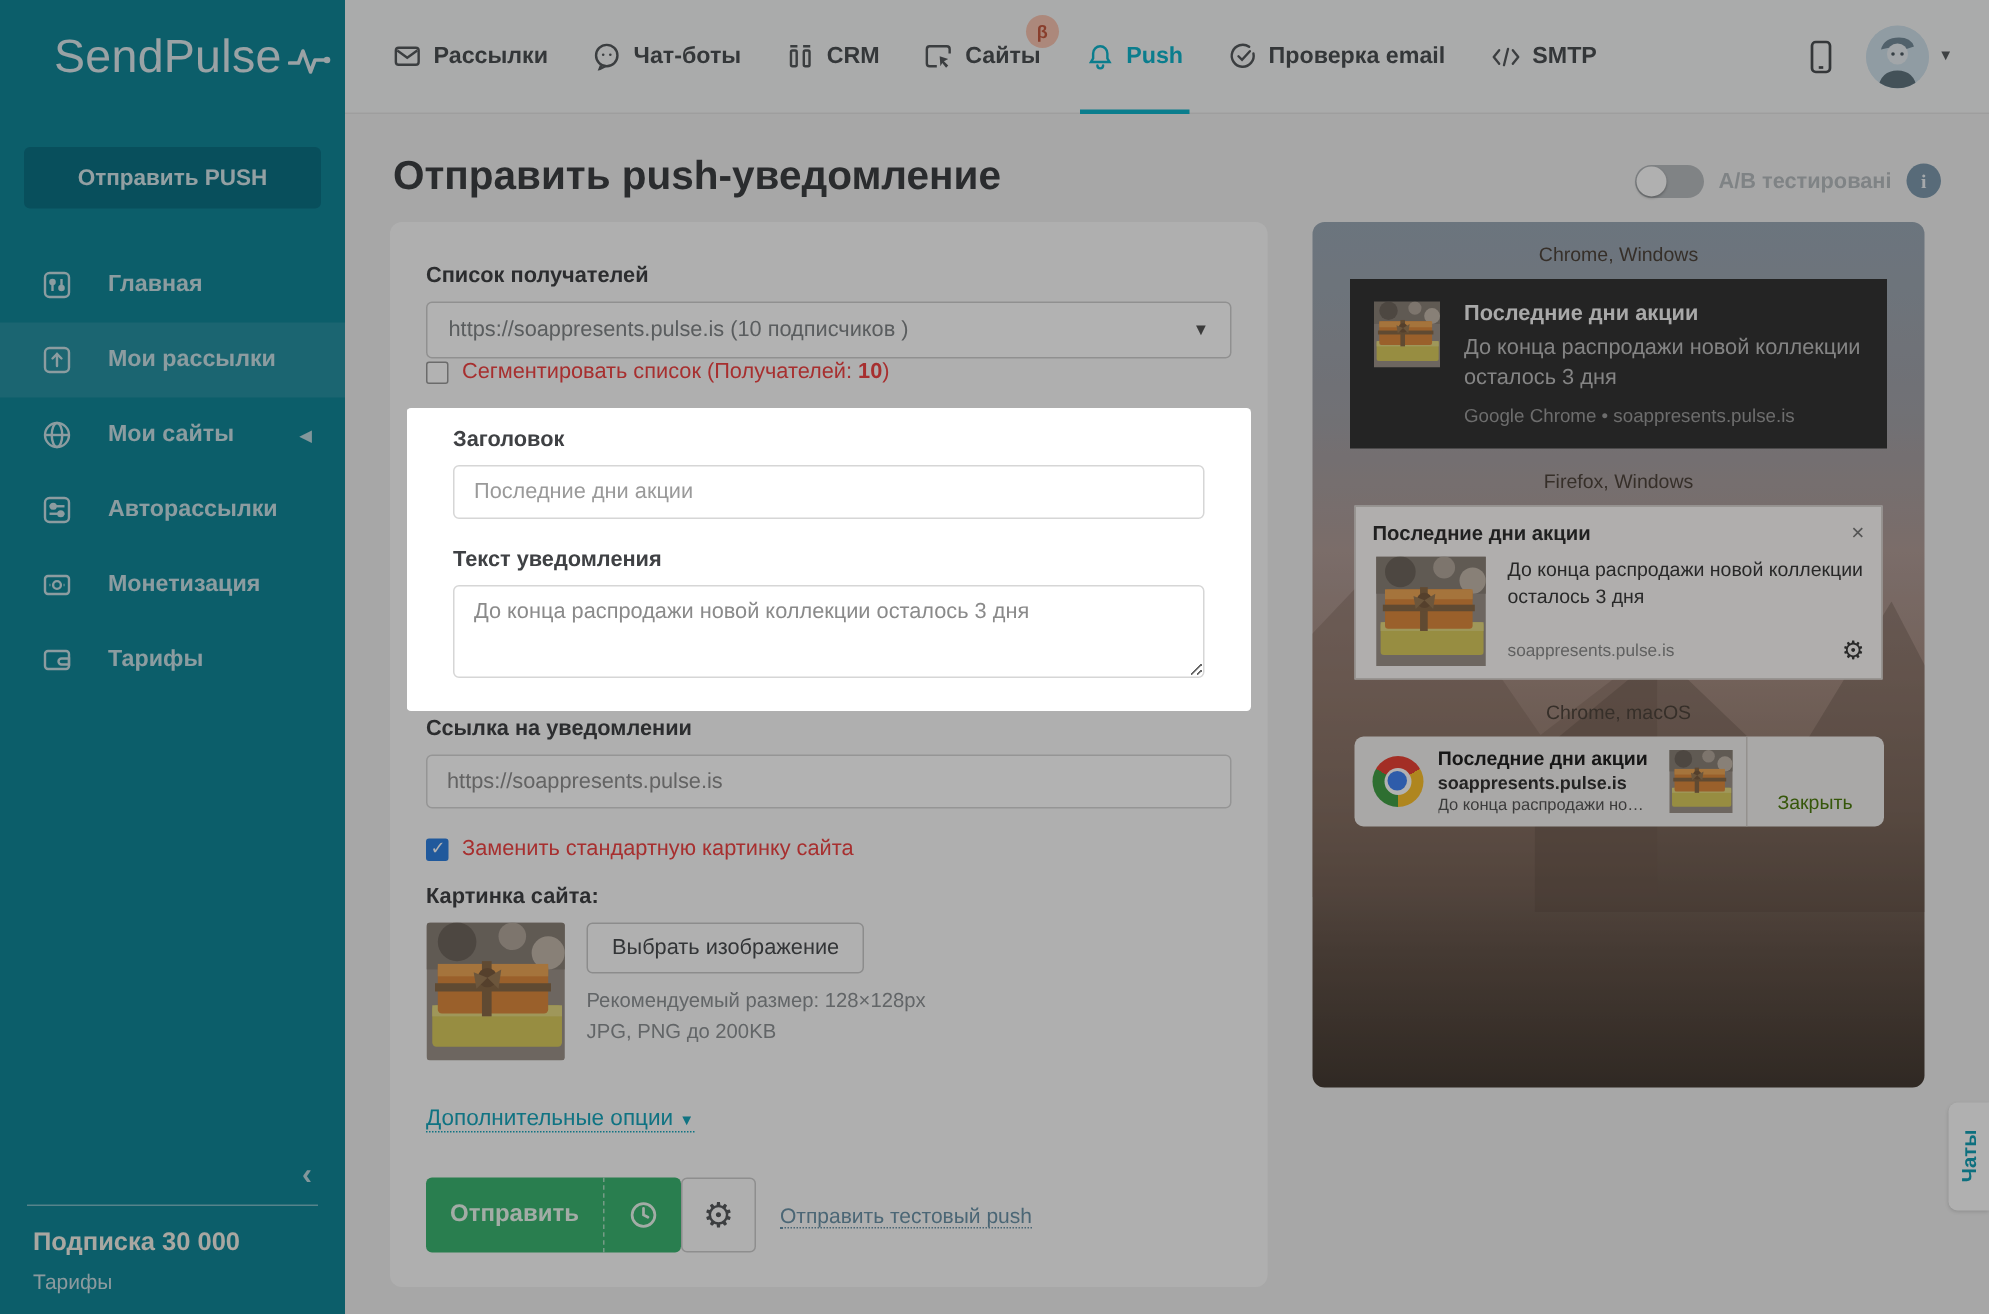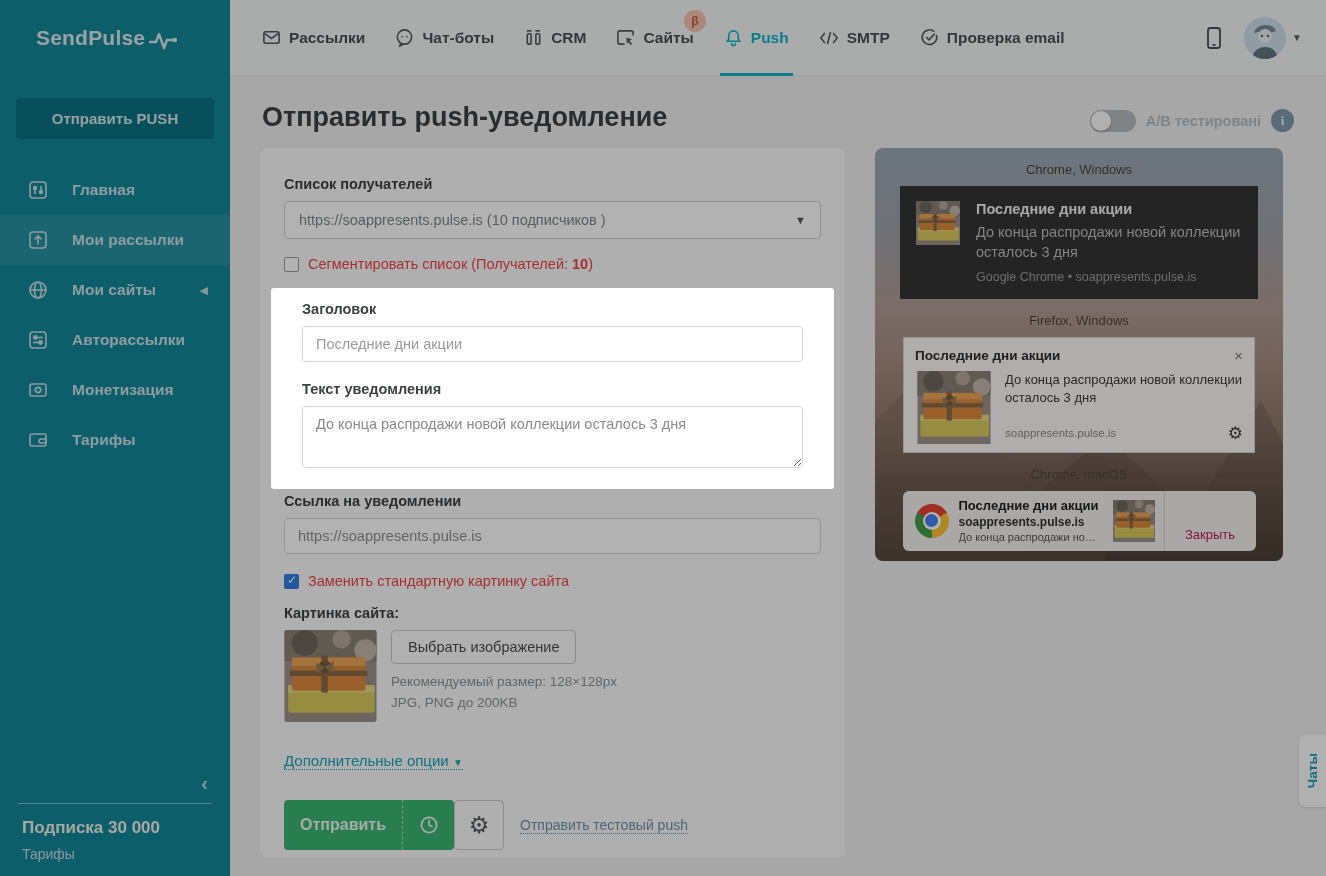--- a/index.html
+++ b/index.html
@@ -4,21 +4,21 @@
 <style>
   * { margin:0; padding:0; box-sizing:border-box; }
   html,body { width:1326px; height:876px; overflow:hidden; font-family:"Liberation Sans","DejaVu Sans",sans-serif; background:#f0f0f0; }
 
   
   .dim-overlay { position:fixed; inset:0; background:rgba(0,0,0,0.30); z-index:50; pointer-events:none; }
 
   
   .sidebar { position:fixed; left:0; top:0; bottom:0; width:230px; background:#128799; z-index:10; }
   .logo-area { height:76px; display:flex; align-items:center; padding-left:36px; color:#dde9ec; }
-  .logo-text { font-size:21px; font-weight:bold; letter-spacing:0.2px; }
+  .logo-text { font-size:31px; font-weight:normal; letter-spacing:0.2px; }
   .logo-pulse { margin-left:4px; margin-top:6px; }
   .send-push-btn { display:block; margin:22px 16px 26px; width:198px; height:41px; background:#0c7184; color:#d3e6ea;
     border:none; border-radius:4px; font-size:15px; font-weight:bold; cursor:pointer; font-family:inherit; }
   .side-nav { display:flex; flex-direction:column; }
   .side-item { display:flex; align-items:center; gap:24px; height:50px; padding-left:28px; color:#c9e0e5;
     font-size:15.5px; font-weight:bold; cursor:pointer; position:relative; }
   .side-item.active { background:rgba(255,255,255,0.09); }
   .side-item .sub-arrow { position:absolute; right:22px; font-size:11px; color:#bcd8de; }
   .side-item svg { flex:0 0 auto; }
   .sidebar-bottom { position:absolute; left:0; right:0; bottom:14px; padding:0 16px; }
@@ -51,21 +51,21 @@
   .toggle { width:46px; height:22px; border-radius:11px; background:#b8bcbf; position:relative; cursor:pointer; }
   .toggle-knob { position:absolute; left:1px; top:1px; width:20px; height:20px; border-radius:50%; background:#fdfdfd; box-shadow:0 1px 2px rgba(0,0,0,0.3); }
   .ab-label { color:#b7bcbf; font-size:14.5px; font-weight:bold; }
   .info-icon { width:23px; height:23px; border-radius:50%; background:#7e9aae; color:#eef3f6; font-size:13px; font-weight:bold;
     display:flex; align-items:center; justify-content:center; font-family:"Liberation Serif",serif; cursor:pointer; }
 
   
   .form-card { position:absolute; left:30px; top:72px; width:585px; height:710px; background:#fbfbfb; border-radius:8px; padding:28px 24px; }
   .field-label { font-size:14.5px; font-weight:bold; color:#3f4144; margin-bottom:9px; }
   .select-box { height:38px; background:#fff; border:1px solid #cfcfcf; border-radius:4px; display:flex; align-items:center;
-    padding:0 14px; color:#828688; font-size:14.5px; cursor:pointer; margin-bottom:17px; }
+    padding:0 14px; color:#828688; font-size:14.5px; cursor:pointer; margin-bottom:1px; }
   .select-caret { margin-left:auto; color:#555; font-size:11px; }
   .check-row { display:flex; align-items:center; gap:9px; font-size:14.5px; color:#ef4444; margin-bottom:16px; }
   .checkbox { width:15px; height:15px; border:1px solid #9a9a9a; border-radius:2px; background:#fff; flex:0 0 auto; cursor:pointer; }
   .checkbox.checked { background:#2f80e0; border-color:#2f80e0; position:relative; }
   .checkbox.checked::after { content:"✓"; position:absolute; left:2px; top:-2px; color:#fff; font-size:12px; font-weight:bold; }
 
   .spotlight { position:relative; z-index:60; background:#fff; margin:0 -13px 4px; padding:13px 31px 17px; border-radius:3px; }
   .text-input { width:100%; height:36px; background:#fff; border:1px solid #d6d6d6; border-radius:4px; padding:0 13px;
     font-size:14.5px; color:#9a9a9a; font-family:inherit; outline:none; }
   .spotlight .text-input { margin-bottom:19px; }
@@ -85,21 +85,21 @@
   .send-row { display:flex; align-items:center; }
   .send-btn { display:flex; height:50px; background:#3cb571; border-radius:4px; overflow:hidden; cursor:pointer; }
   .send-btn-main { width:118px; display:flex; align-items:center; justify-content:center; color:#eaf6ee;
     font-size:16px; font-weight:bold; }
   .send-btn-clock { width:52px; display:flex; align-items:center; justify-content:center; border-left:1px dashed rgba(255,255,255,0.55); color:#eaf6ee; }
   .gear-btn { width:50px; height:50px; background:#fbfbfb; border:1px solid #cccccc; border-radius:4px;
     color:#56595c; font-size:23px; display:flex; align-items:center; justify-content:center; cursor:pointer; }
   .test-link { margin-left:16px; color:#6c93a8; font-size:14px; border-bottom:1px dotted #6c93a8; cursor:pointer; }
 
   
-  .preview-panel { position:absolute; left:645px; top:72px; width:408px; height:413px; border-radius:8px; overflow:hidden;
+  .preview-panel { position:absolute; left:645px; top:72px; width:408px; height:577px; border-radius:8px; overflow:hidden;
     background:linear-gradient(180deg,#9aa8b5 0%,#a2a2a8 22%,#b09c97 38%,#a68d82 52%,#8d776a 68%,#64544a 84%,#453b33 100%); }
   .preview-panel::before { content:""; position:absolute; left:-30px; top:210px; width:260px; height:240px;
     background:rgba(120,98,86,0.35); clip-path:polygon(0 40%,35% 0,70% 55%,100% 30%,100% 100%,0 100%); }
   .preview-panel::after { content:""; position:absolute; right:-20px; top:230px; width:280px; height:230px;
     background:rgba(90,74,64,0.30); clip-path:polygon(0 55%,30% 25%,60% 60%,85% 10%,100% 45%,100% 100%,0 100%); }
   .os-label { position:relative; z-index:2; text-align:center; color:#4e443c; font-size:13px; margin:14px 0 9px; }
   .notif { position:relative; z-index:2; margin:0 auto; }
 
   .cw-card { width:358px; background:#343434; padding:15px 16px; display:flex; gap:16px; }
   .cw-text { flex:1; }
@@ -118,21 +118,21 @@
   .ff-domain { color:#8a8a8a; font-size:11.5px; }
   .ff-gear { margin-left:auto; color:#3c3c3c; font-size:17px; cursor:pointer; }
 
   .mac-card { width:353px; background:#f3f1ef; border-radius:6px; display:flex; align-items:stretch; height:60px; overflow:hidden; margin-top:2px; }
   .mac-main { display:flex; align-items:center; gap:10px; padding:0 8px 0 12px; flex:1; min-width:0; }
   .mac-texts { min-width:0; }
   .mac-title { font-size:13px; font-weight:bold; color:#222; white-space:nowrap; }
   .mac-domain { font-size:12px; font-weight:bold; color:#333; margin:2px 0; }
   .mac-body { font-size:11px; color:#555; white-space:nowrap; overflow:hidden; text-overflow:ellipsis; max-width:150px; }
   .mac-buttons { display:flex; flex-direction:column; border-left:1px solid #d4d0cc; width:92px; flex:0 0 auto; }
-  .mac-btn { flex:1; display:flex; align-items:center; justify-content:center; font-size:13px; color:#be185d; cursor:pointer;margin-top:36px; }
+  .mac-btn { flex:1; display:flex; align-items:center; justify-content:center; font-size:13px; color:#4d7c0f; cursor:pointer;margin-top:36px; }
   .mac-btn + .mac-btn { border-top:1px solid #d4d0cc; }
   .chrome-logo { width:34px; height:34px; border-radius:50%; flex:0 0 auto; position:relative;
     background:conic-gradient(from -60deg,#ea4335 0 120deg,#fbc02d 0 240deg,#43a047 0 360deg); }
   .chrome-logo::before { content:""; position:absolute; inset:8px; border-radius:50%; background:#fff; }
   .chrome-logo::after { content:""; position:absolute; inset:10.5px; border-radius:50%; background:#4285f4; }
 
   
   .chats-tab { position:fixed; right:0; top:735px; width:27px; height:72px; background:#fdfdfd; border-radius:6px 0 0 6px;
     z-index:10; display:flex; align-items:center; justify-content:center; cursor:pointer; box-shadow:0 1px 3px rgba(0,0,0,0.15); }
   .chats-tab span { writing-mode:vertical-rl; transform:rotate(180deg); color:#13a0b5; font-size:13.5px; font-weight:bold; }
@@ -270,33 +270,33 @@
     <span class="beta-badge">β</span>
   </div>
   <div class="nav-item active">
     <svg class="icon" width="19" height="19" viewBox="0 0 20 20" fill="none" stroke="currentColor" stroke-width="1.7" stroke-linecap="round">
         <path d="M10 3 a5 5 0 0 1 5 5 v3.5 l1.5 2.5 H3.5 L5 11.5 V8 a5 5 0 0 1 5-5z"></path>
         <path d="M8 16.5 a2 2 0 0 0 4 0"></path>
       </svg>
     <span>Push</span>
   </div>
   <div class="nav-item">
+    <svg class="icon" width="19" height="19" viewBox="0 0 20 20" fill="none" stroke="currentColor" stroke-width="1.7" stroke-linecap="round">
+        <path d="M17.5 8 a7.7 7.7 0 1 1 -3-4.6"></path>
+        <polyline points="7,10 9.5,12.5 15,6.5"></polyline>
+      </svg>
+    <span>Проверка email</span>
+  </div>
+  <div class="nav-item">
     <svg class="icon" width="20" height="16" viewBox="0 0 22 16" fill="none" stroke="currentColor" stroke-width="1.7" stroke-linecap="round" stroke-linejoin="round">
         <polyline points="6,3 2,8 6,13"></polyline>
         <polyline points="16,3 20,8 16,13"></polyline>
         <line x1="12.5" y1="2" x2="9.5" y2="14"></line>
       </svg>
     <span>SMTP</span>
-  </div>
-  <div class="nav-item">
-    <svg class="icon" width="19" height="19" viewBox="0 0 20 20" fill="none" stroke="currentColor" stroke-width="1.7" stroke-linecap="round">
-        <path d="M17.5 8 a7.7 7.7 0 1 1 -3-4.6"></path>
-        <polyline points="7,10 9.5,12.5 15,6.5"></polyline>
-      </svg>
-    <span>Проверка email</span>
   </div>
   <div class="topbar-right">
     <svg class="phone-icon" width="16" height="24" viewBox="0 0 16 24" fill="none" stroke="currentColor" stroke-width="1.8">
         <rect x="2" y="2" width="12" height="20" rx="2.5"></rect>
         <line x1="6.5" y1="19" x2="9.5" y2="19"></line>
       </svg>
     <div class="avatar-wrap">
       <div class="avatar">
         <svg width="42" height="42" viewBox="0 0 42 42">
             <circle cx="21" cy="21" r="21" fill="#cfe0ea"></circle>

